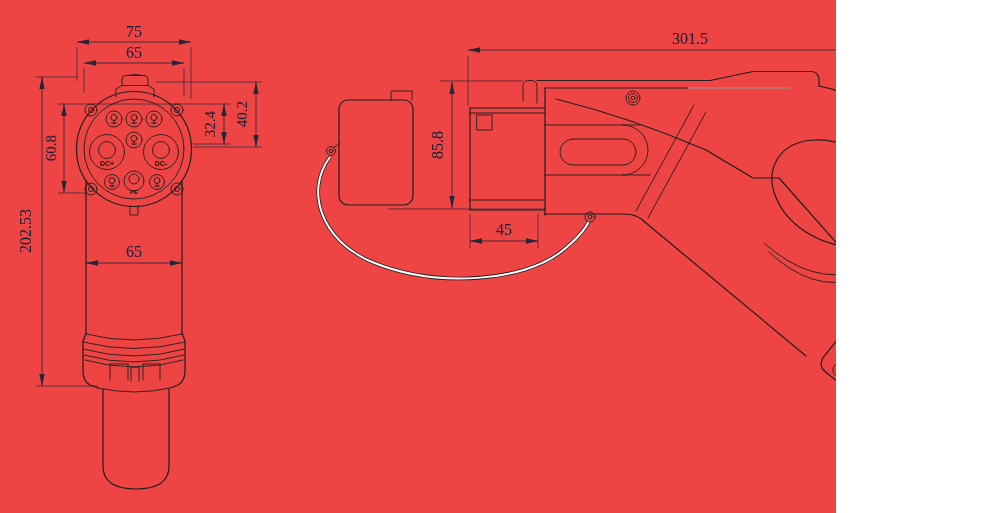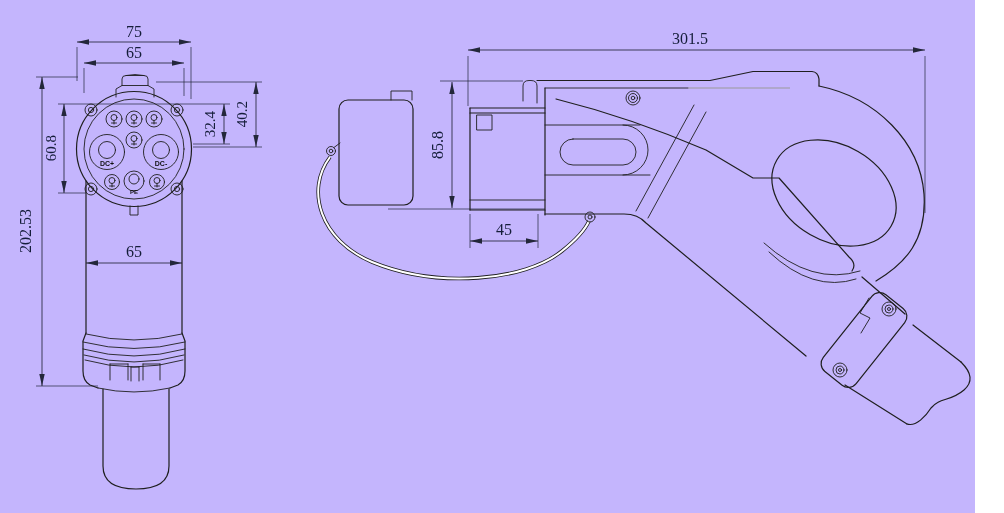--- a/index.html
+++ b/index.html
@@ -1,19 +1,19 @@
 <!DOCTYPE html>
 <html><head>
 <meta charset="utf-8">
 <style>
   html,body{margin:0;padding:0;background:#ffffff;}
   .canvas{
     position:relative;
-    width:975px;height:513px;
-    background:#c4b5fd;
+    width:836px;height:513px;
+    background:#ef4444;
     font-family:"Liberation Serif", serif;
     overflow:hidden;
   }
   svg{display:block}
   .outline{stroke:#1f1f1f;stroke-width:1.2;fill:none;stroke-linecap:round;stroke-linejoin:round;}
   .detail{stroke:#1f1f1f;stroke-width:0.9;fill:none;stroke-linecap:round;stroke-linejoin:round;}
   .gray{stroke:#9a9a9a;stroke-width:1.1;fill:none;}
   .dim{stroke:#23273a;stroke-width:0.85;fill:none;}
   .ext{stroke:#23273a;stroke-width:0.7;fill:none;}
   .dimtext{fill:#151d3a;font-size:15px;font-family:"Liberation Serif",serif;}

